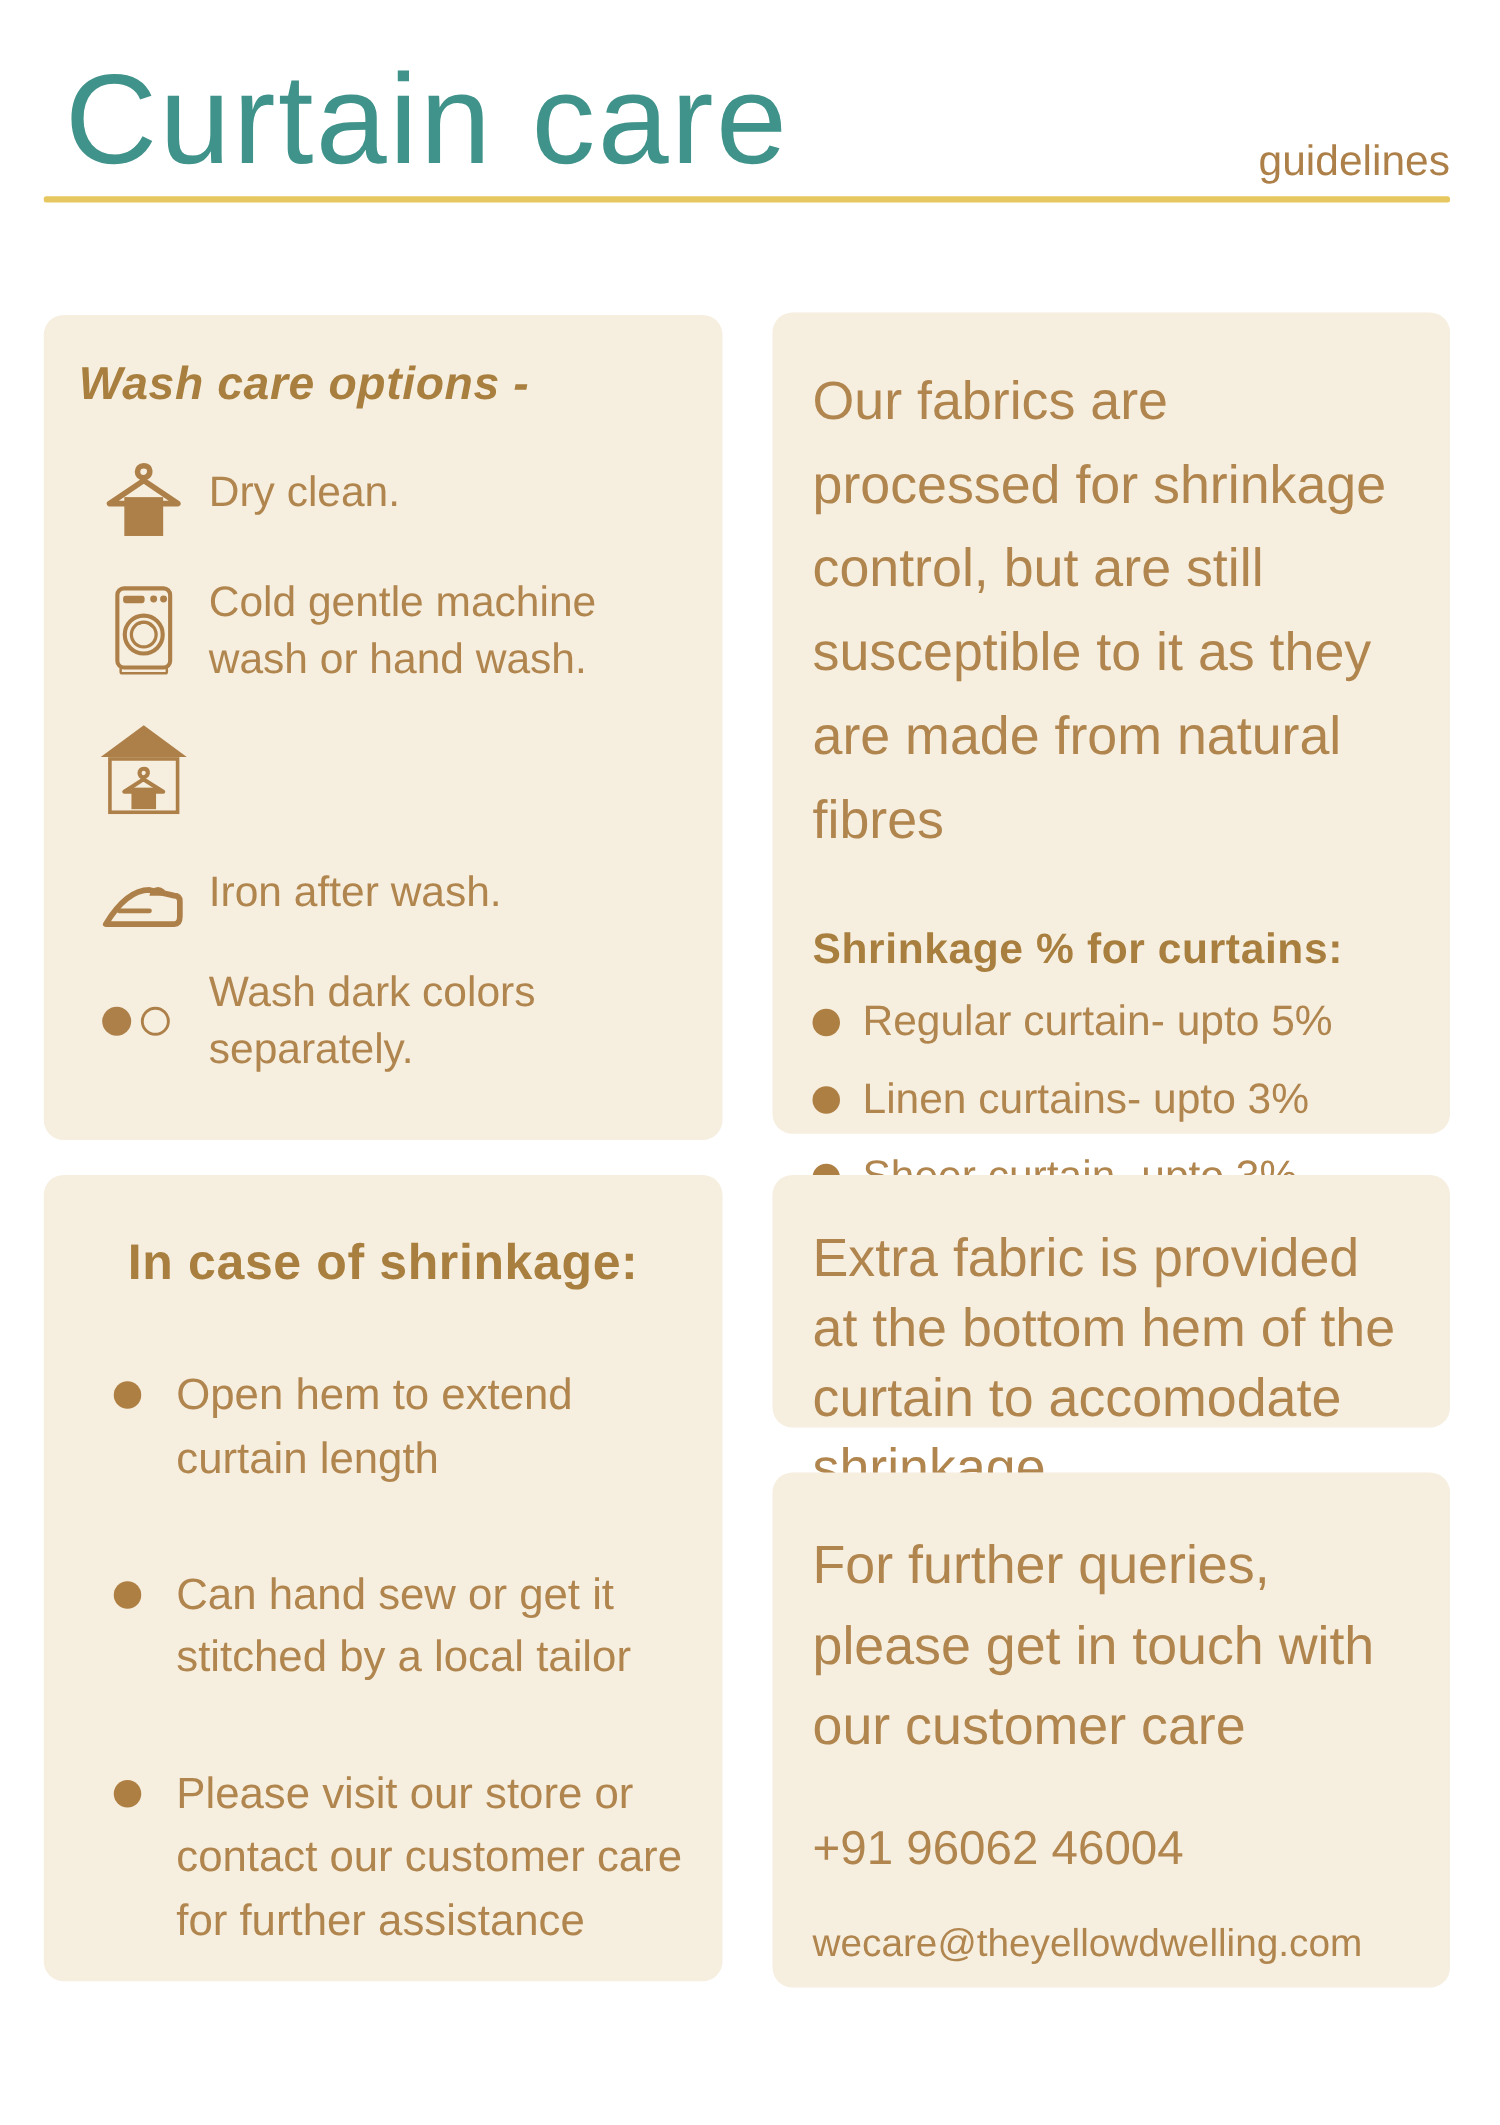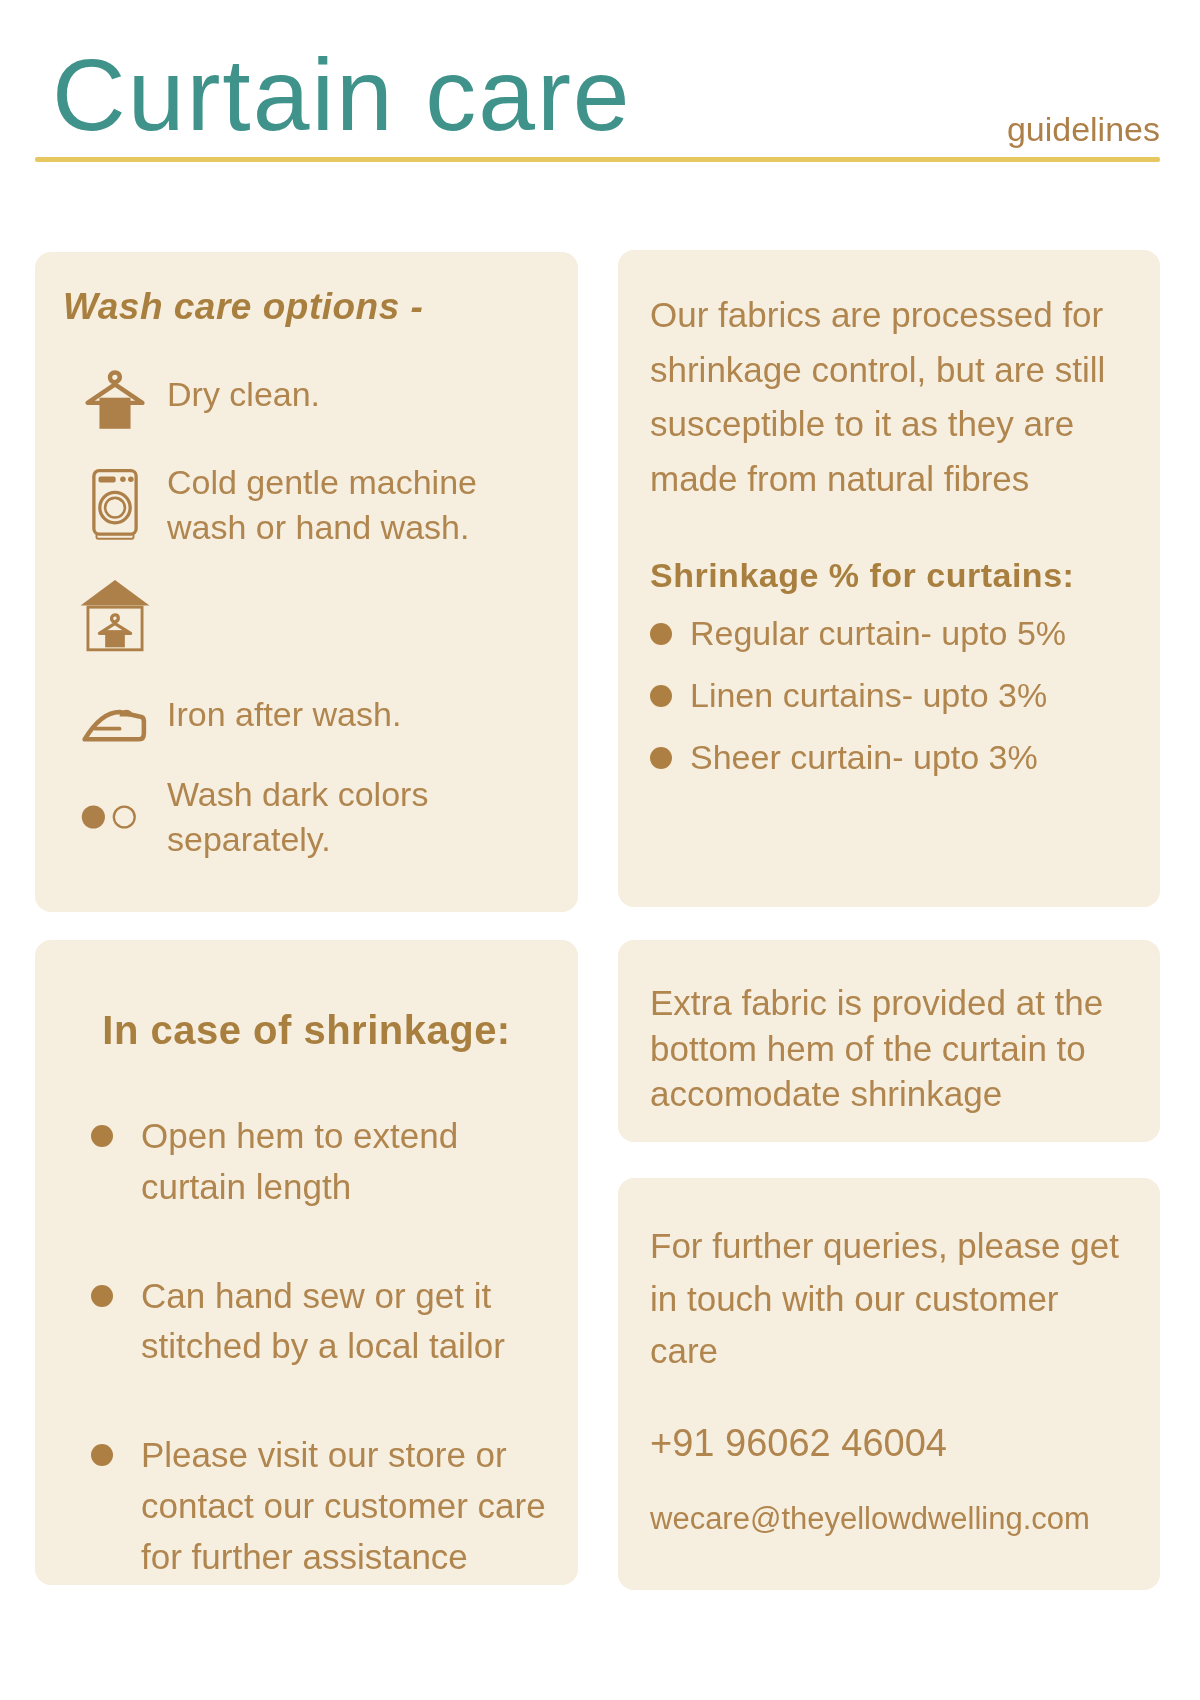--- a/index.html
+++ b/index.html
@@ -75,21 +75,21 @@
     align-items: center;
   }
   .care-label {
     font-size: 34px;
     line-height: 1.32;
     color: #B0854E;
   }
 
   
   .body-text {
-    font-size: 35px;
+    font-size: 43px;
     line-height: 1.56;
     color: #B0854E;
   }
   .sub-heading {
     margin-top: 50px;
     font-size: 34px;
     font-weight: bold;
     letter-spacing: 0.5px;
     color: #A87F3E;
   }
@@ -111,21 +111,21 @@
     align-self: center;
   }
 
   
   .case-heading {
     text-align: center;
     font-size: 40px;
     font-weight: bold;
     letter-spacing: 0.5px;
     color: #A87F3E;
-    margin-top: 28px;
+    margin-top: 8px;
   }
   .case-list { margin-top: 48px; }
   .case-item {
     display: flex;
     align-items: flex-start;
     margin-top: 58px;
     font-size: 35px;
     line-height: 1.45;
     color: #B0854E;
   }

